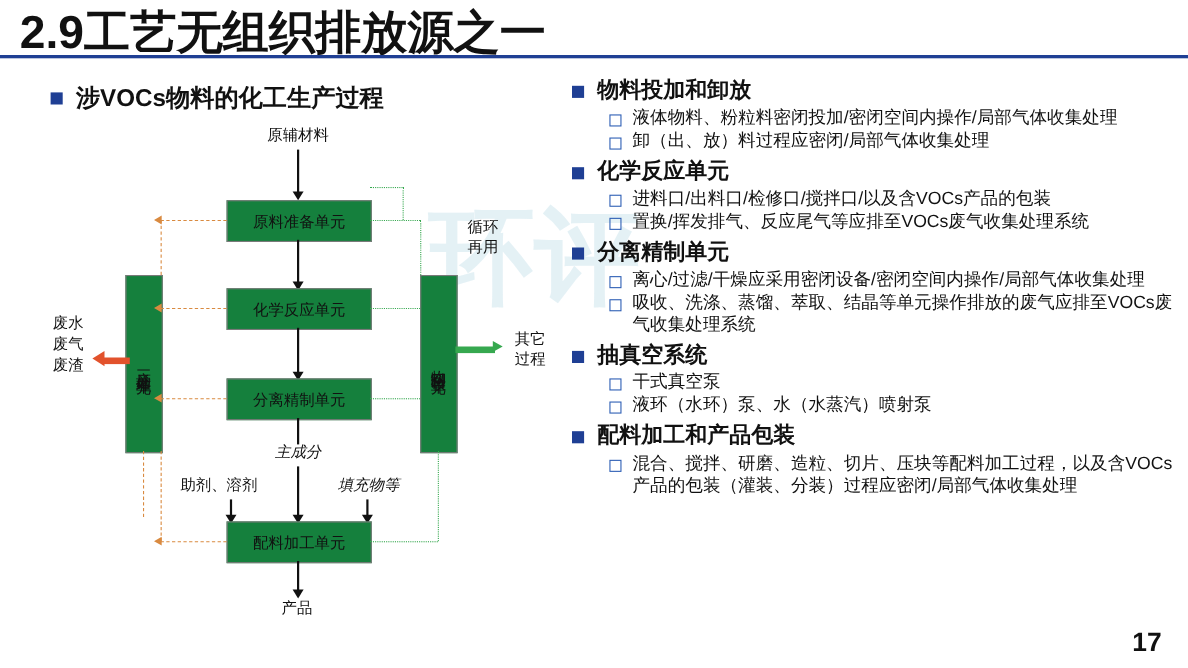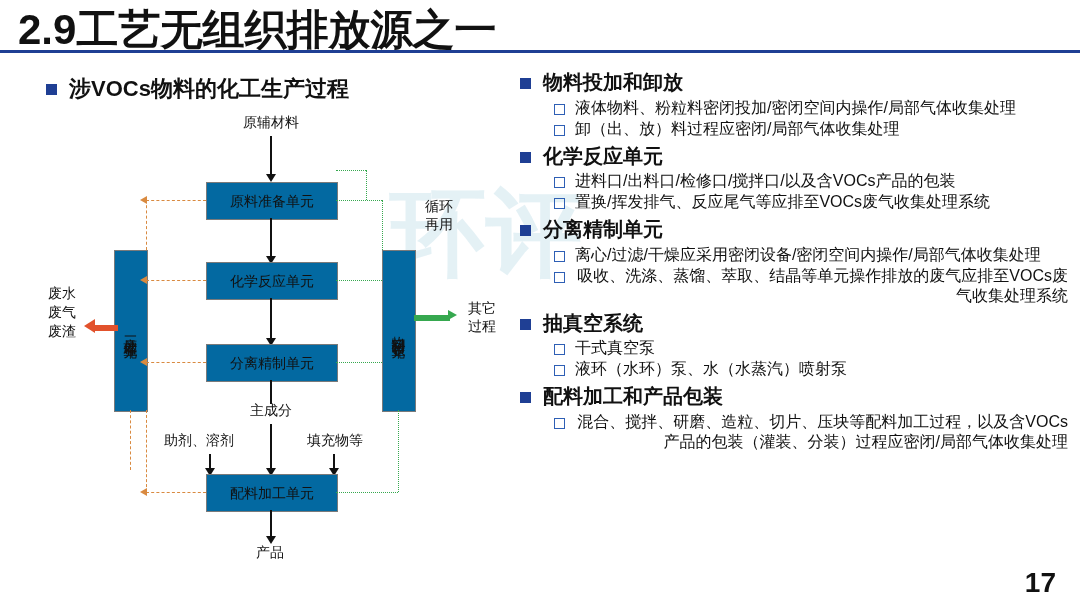--- a/index.html
+++ b/index.html
@@ -27,21 +27,21 @@
     display:flex;align-items:center;gap:12px;
   }
   .sq{
     width:11px;height:11px;background:#1f3f94;display:inline-block;
   }
   .left-head-text{font-size:22px;font-weight:700;color:#111;}
 
   
   .diagram{position:absolute;left:20px;top:110px;width:500px;height:470px;}
   .node{
-    position:absolute;border:1px solid #7a7a7a;background:#0369a1;
+    position:absolute;border:1px solid #7a7a7a;background:#15803d;
     font-size:14px;color:#111;
     display:flex;align-items:center;justify-content:center;
     text-align:center;line-height:1.15;
   }
   .plain{
     position:absolute;font-size:14px;color:#111;text-align:center;line-height:1.2;
   }
   .vline{position:absolute;background:#111;width:2px;}
   .arrow-down{
     position:absolute;width:0;height:0;
@@ -77,33 +77,33 @@
     position:absolute;left:520px;top:70px;width:548px;
   }
   .b1{display:flex;gap:12px;margin-bottom:2px;align-items:flex-start;}
   .b1 .bullet{width:11px;height:11px;background:#1f3f94;flex:0 0 auto;margin-top:8px;}
   .b1 .txt{font-size:20px;font-weight:700;color:#111;line-height:1.28;}
   .b2{display:flex;gap:10px;margin:0 0 1px 34px;align-items:flex-start;}
   .b2 .hollow{
     width:9px;height:9px;border:1.3px solid #2e5fb5;background:transparent;flex:0 0 auto;margin-top:6px;
   }
   .b2 .txt{font-size:16px;color:#111;line-height:1.25;}
-  .grp{margin-bottom:5px;text-align:right;}
+  .grp{margin-bottom:5px;}
 
   
   .wm{
     position:absolute;left:390px;top:185px;width:330px;height:230px;
     color:#cfe6ee;font-size:96px;font-weight:700;opacity:.55;
     pointer-events:none;user-select:none;line-height:1;
     font-family:"DejaVu Sans",sans-serif;
   }
   .wm span{display:block;}
   
   .pageno{
-    position:absolute;right:24px;bottom:8px;font-size:28px;font-weight:700;color:#111;
+    position:absolute;right:24px;bottom:8px;font-size:24px;font-weight:700;color:#111;
   }
 </style>
 </head>
 <body>
 
 <div class="title">2.9工艺无组织排放源之一</div>
 <div class="title-rule"></div>
 
 <div class="wm">
   <span>环评</span>
@@ -126,29 +126,29 @@
   <div class="arrow-down" style="left:246px;top:146px;"></div>
 
   <div class="node" style="left:186px;top:152px;width:130px;height:36px;">化学反应单元</div>
 
   <div class="vline" style="left:250px;top:188px;height:46px;"></div>
   <div class="arrow-down" style="left:246px;top:228px;"></div>
 
   <div class="node" style="left:186px;top:234px;width:130px;height:36px;">分离精制单元</div>
 
   <div class="vline" style="left:250px;top:270px;height:24px;"></div>
-  <div class="plain" style="left:205px;top:292px;width:92px;">主成分</div>
+  <div class="plain" style="left:205px;top:292px;width:92px;font-style:italic;">主成分</div>
   <div class="vline" style="left:250px;top:314px;height:50px;"></div>
   <div class="arrow-down" style="left:246px;top:358px;"></div>
 
   <div class="plain" style="left:132px;top:322px;width:94px;">助剂、溶剂</div>
   <div class="vline" style="left:189px;top:344px;height:20px;"></div>
   <div class="arrow-down" style="left:185px;top:358px;"></div>
 
-  <div class="plain" style="left:268px;top:322px;width:94px;">填充物等</div>
+  <div class="plain" style="left:268px;top:322px;width:94px;font-style:italic;">填充物等</div>
   <div class="vline" style="left:313px;top:344px;height:20px;"></div>
   <div class="arrow-down" style="left:309px;top:358px;"></div>
 
   <div class="node" style="left:186px;top:364px;width:130px;height:36px;">配料加工单元</div>
 
   <div class="vline" style="left:250px;top:400px;height:32px;"></div>
   <div class="arrow-down" style="left:246px;top:426px;"></div>
   <div class="plain" style="left:210px;top:434px;width:80px;">产品</div>
 
   <div class="node" style="left:94px;top:140px;width:32px;height:160px;writing-mode:vertical-rl;text-orientation:upright;letter-spacing:2px;">三废处理单元</div>

